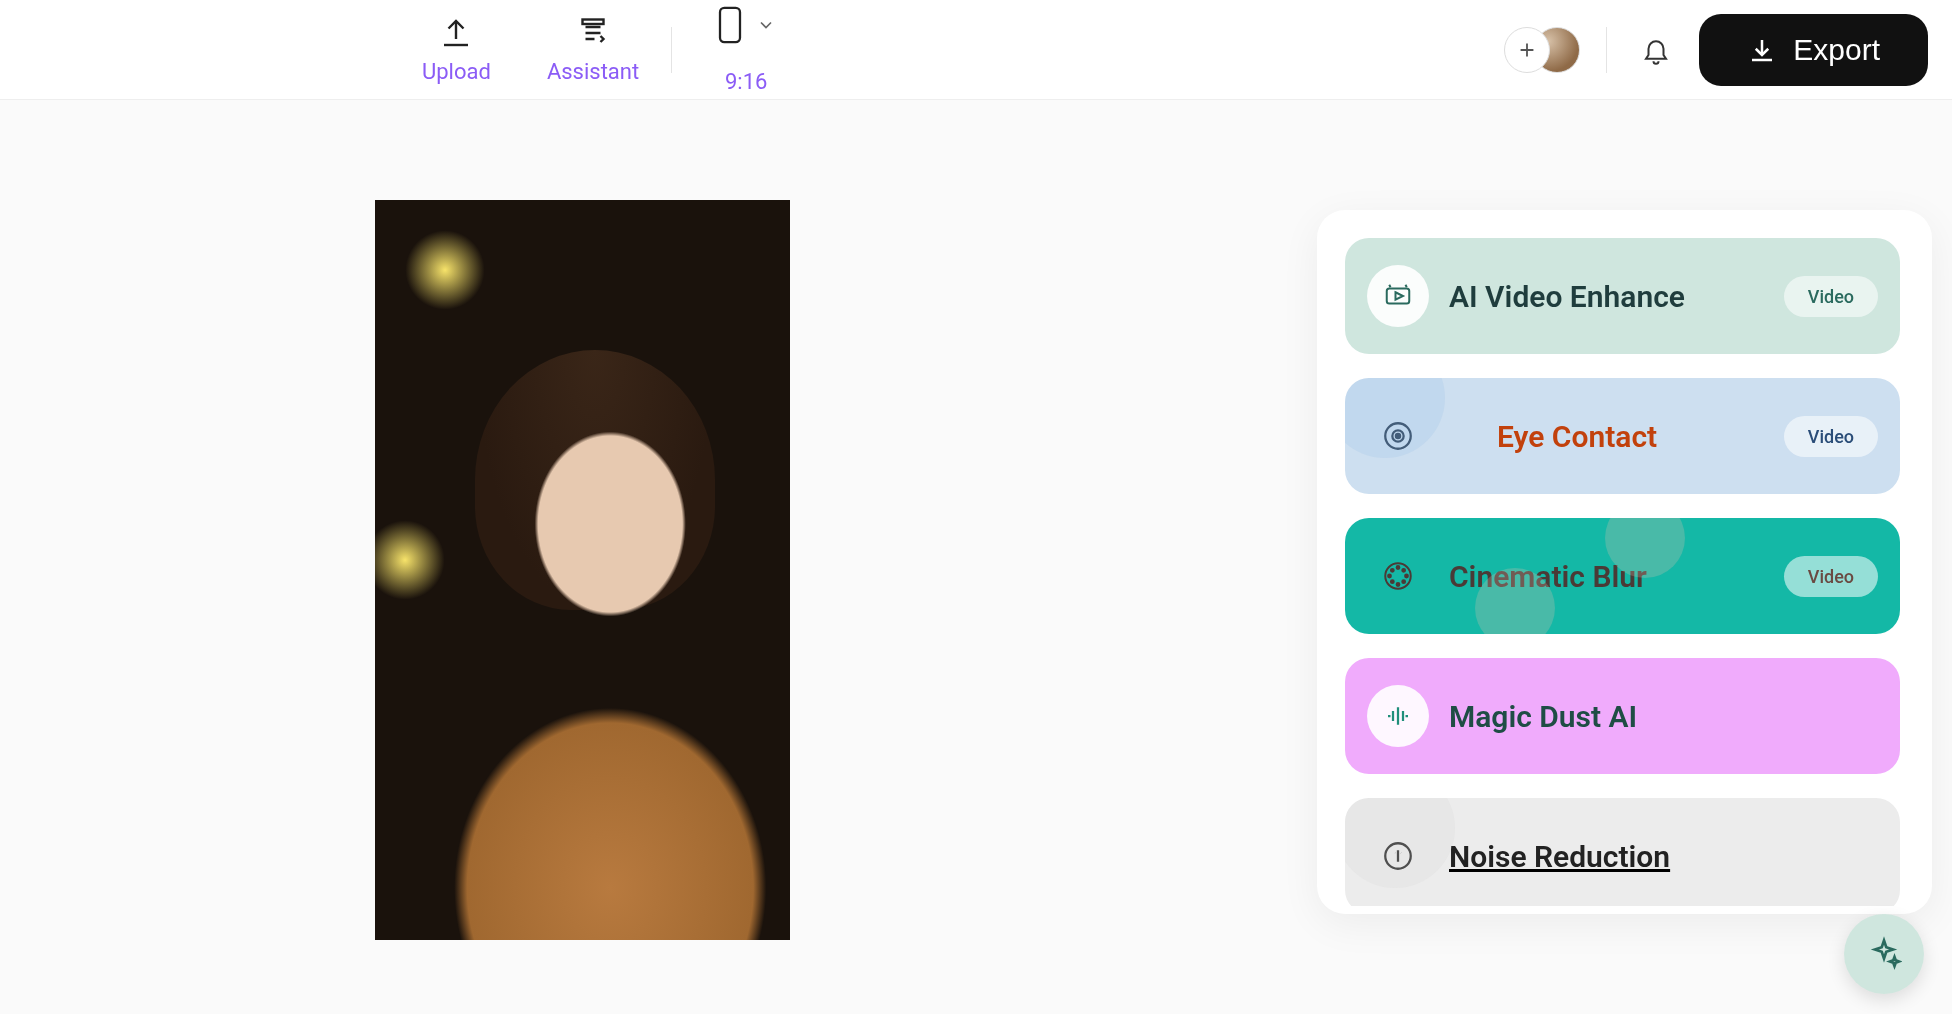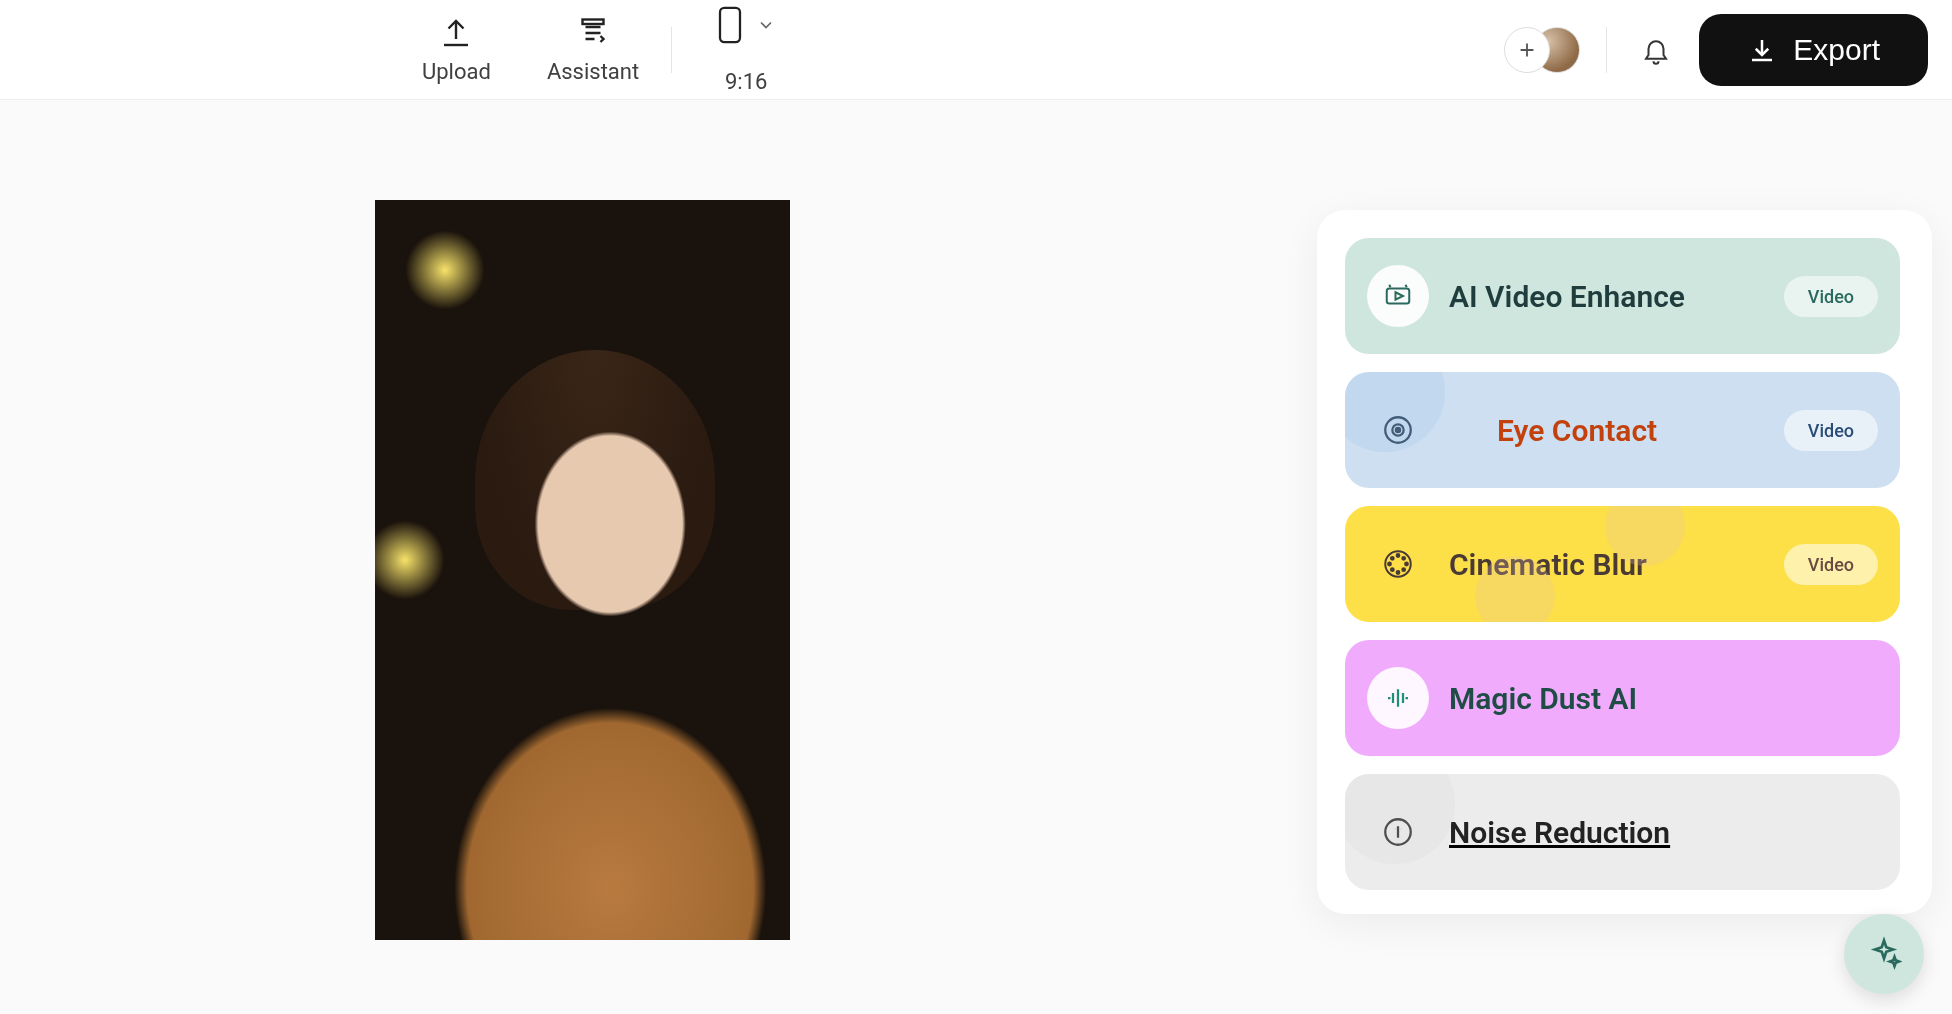--- a/index.html
+++ b/index.html
@@ -26,21 +26,21 @@
       align-items: center;
       gap: 0;
       margin-left: 370px;
     }
     .tb-item {
       display: flex;
       flex-direction: column;
       align-items: center;
       gap: 8px;
       cursor: pointer;
-      color: #404040;
+      color: #8b5cf6;
       font-size: 22px;
       padding: 0 28px;
       position: relative;
     }
     .tb-item .ico { width: 36px; height: 36px; color: #222; }
     .divider {
       width: 1px;
       height: 46px;
       background: #e4e4e4;
       margin: 0 4px;
@@ -174,21 +174,21 @@
       width: 42px; height: 42px;
       display: flex; align-items: center; justify-content: center;
       cursor: pointer; color: #222;
       border-radius: 50%;
     }
     .feature-list {
       flex: 1;
       overflow-y: auto;
       display: flex;
       flex-direction: column;
-      gap: 18px;
+      gap: 24px;
       padding-right: 4px;
     }
     .feature-card {
       border-radius: 24px;
       height: 116px;
       min-height: 116px;
       display: flex;
       align-items: center;
       padding: 0 22px;
       gap: 20px;
@@ -197,21 +197,21 @@
       overflow: hidden;
     }
     .feature-card .ficon {
       width: 62px; height: 62px;
       border-radius: 50%;
       background: rgba(255,255,255,0.9);
       display: flex; align-items: center; justify-content: center;
     }
     .feature-card.bg-teal  { background: #cfe6de; }
     .feature-card.bg-blue  { background: #cddff0; }
-    .feature-card.bg-blush { background: #fde047; }
+    .feature-card.bg-blush { background: #14b8a6; }
     .feature-card.bg-mint  { background: #f0abfc; }
     .feature-card.bg-gray  { background: #ececec; text-decoration: underline; }
 
     .feature-card .ficon.no-bg { background: transparent; }
 
     .feature-label {
       flex: 1;
       font-size: 30px;
       font-weight: 600;
       color: #1f3d3d;

